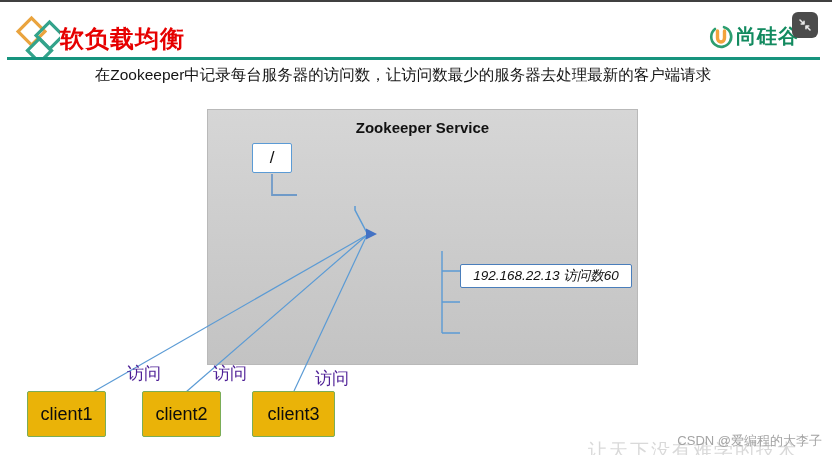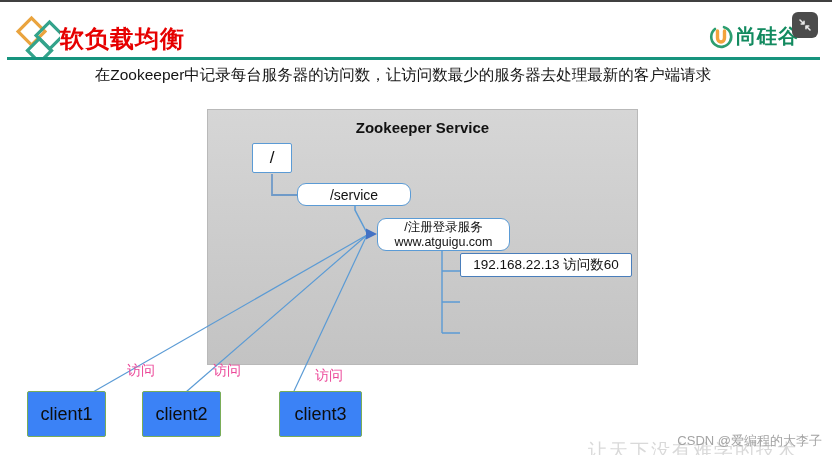--- a/index.html
+++ b/index.html
@@ -47,30 +47,30 @@
   .node-register{
     left:377px; top:216px; width:133px; height:33px; border-radius:9px;
     flex-direction:column; font-size:12.5px; line-height:15px;
   }
   .server-box {
     position:absolute; left:460px; width:172px; height:24px; z-index:3;
     background:#fff; border:1.6px solid #4a7ebb; border-radius:2px;
     display:flex; align-items:center; justify-content:center;
     font-size:13.5px; color:#111;
   }
-  .server-0 { top:251px; } .server-1 { top:288px; } .server-2 { top:319px; }
+  .server-0 { top:262px;font-style:italic; } .server-1 { top:288px; } .server-2 { top:319px; }
   
   .client {
     position:absolute; top:389px; width:79px; height:46px; z-index:3;
-    background:#3b82f6; border:1.6px solid #7aad58; border-radius:2px;
+    background:#eab308; border:1.6px solid #7aad58; border-radius:2px;
     display:flex; align-items:center; justify-content:center;
     font-size:18px; color:#0d0d0d;
   }
-  .client-0 { left:27px; } .client-1 { left:142px; } .client-2 { left:252px; width:83px;margin-left:27px; }
-  .access-label { position:absolute; font-size:14px; color:#ec4899; z-index:3; }
+  .client-0 { left:27px; } .client-1 { left:142px; } .client-2 { left:252px; width:83px; }
+  .access-label { position:absolute; font-size:17px; color:#4c1d95; z-index:3; }
   .access-0 { left:127px; top:360px; } .access-1 { left:213px; top:360px; } .access-2 { left:315px; top:365px; }
   
   .faint-mark {
     position:absolute; left:588px; top:436px; font-size:19px; letter-spacing:2px;
     color:rgba(185,185,185,0.55); z-index:4; white-space:nowrap;
   }
   .csdn-mark {
     position:absolute; right:10px; top:430px; font-size:13px; color:#a3a3a3; z-index:5; white-space:nowrap;margin-left:31px;
   }
 </style>
@@ -120,25 +120,20 @@
     <path d="M442,249 L442,331 M442,269 L460,269 M442,300 L460,300 M442,331 L460,331" fill="none" stroke="#5b9bd5" stroke-width="1.4"></path>
 
     <path d="M367,233 L93,390" fill="none" stroke="#5b9bd5" stroke-width="1.2"></path>
     <path d="M367,233 L186,390" fill="none" stroke="#5b9bd5" stroke-width="1.2"></path>
     <path d="M367,233 L294,389" fill="none" stroke="#5b9bd5" stroke-width="1.2"></path>
 
     <polygon points="377,232 366,226.5 366,237.5" fill="#4472c4"></polygon>
   </svg>
 
   <div class="node node-root">/</div>
-  <div class="node node-service">/service</div>
-  <div class="node node-register">
-    <span>/注册登录服务</span>
-    <span>www.atguigu.com</span>
-  </div>
 
   <div class="server-box server-0">192.168.22.13 访问数60</div>
 
   <span class="access-label access-0">访问</span>
   <span class="access-label access-1">访问</span>
   <span class="access-label access-2">访问</span>
 
   <div class="client client-0">client1</div>
   <div class="client client-1">client2</div>
   <div class="client client-2">client3</div>

